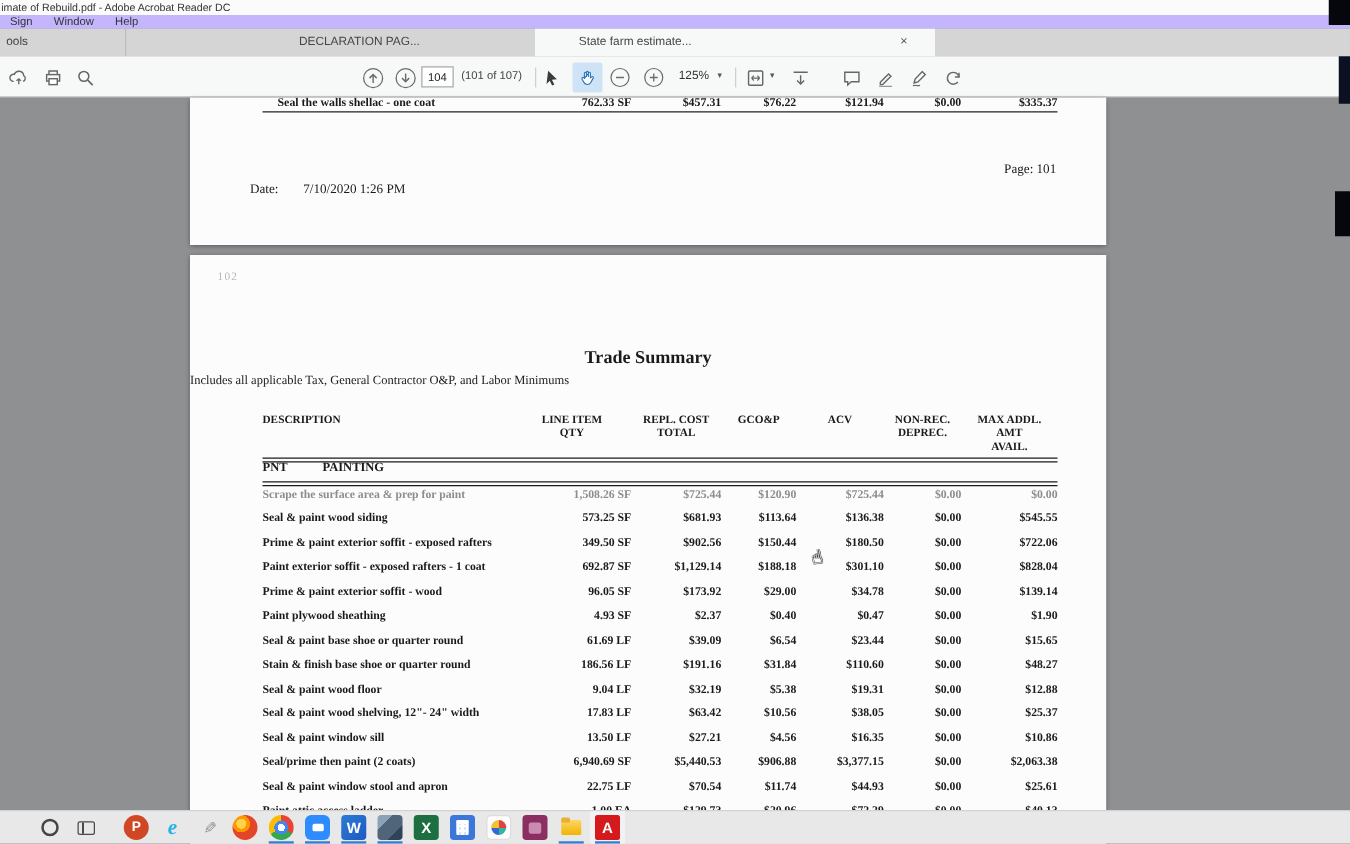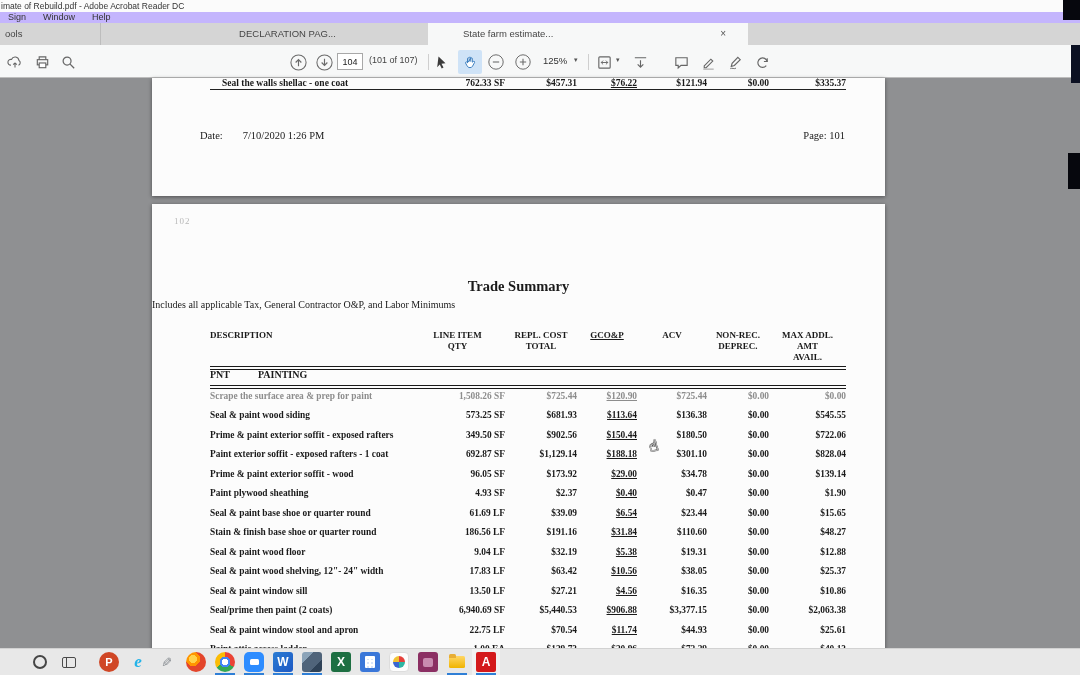--- a/index.html
+++ b/index.html
@@ -57,34 +57,34 @@
   .page { position:absolute; left:152px; width:733px; background:#fcfcfc;
           box-shadow:0 1px 4px rgba(0,0,0,.45); font-family:"Liberation Serif", serif; color:#1a1a1a; }
   .page101 { top:0; height:118px; }
   .page102 { top:126px; height:480px; }
 
   
   .trow { display:flex; align-items:baseline; }
   .c-desc { width:200px; text-align:left; white-space:nowrap; }
   .c-qty { width:95px; text-align:right; }
   .c-repl { width:72px; text-align:right; }
-  .c-gco { width:60px; text-align:right;text-decoration:underline; }
+  .c-gco { width:60px; text-align:right; }
   .c-acv { width:70px; text-align:right; }
   .c-nonrec { width:62px; text-align:right; }
   .c-max { width:77px; text-align:right; }
 
   
   .p101-row { position:absolute; left:58px; top:0; width:636px; height:11px; overflow:hidden;
               font-size:9.5px; font-weight:600; }
   .p101-row .c-desc { padding-left:12px; }
   .p101-line { position:absolute; left:58px; top:11px; width:636px; border-top:1.3px solid #222; }
   .note-line { position:absolute; left:48px; top:33px; font-size:10.5px; }
   .note-line .lbl { display:inline-block; width:40px; }
   .date-line { position:absolute; left:48px; top:52px; font-size:10.5px; }
-  .date-line .lbl { display:inline-block; width:40px; }
+  .date-line .lbl { display:inline-block; width:40px;margin-top:16px; }
   .p101-page { position:absolute; right:40px; top:52px; font-size:10.5px; }
 
   
   .corner-no { position:absolute; left:22px; top:12px; font-size:9px; color:#b8b8b8; letter-spacing:1px; }
   .doc-title { position:absolute; left:0; top:74px; width:100%; text-align:center; font-weight:bold;
                font-size:14.5px; }
   .doc-subtitle { position:absolute; left:0; top:95px; width:100%; text-align:left; font-size:10px; }
   .ttable { position:absolute; left:58px; top:126px; width:636px; }
   .thead { display:flex; font-size:9px; font-weight:bold; line-height:11px; }
   .thead > div { white-space:pre-line; text-align:center; }

